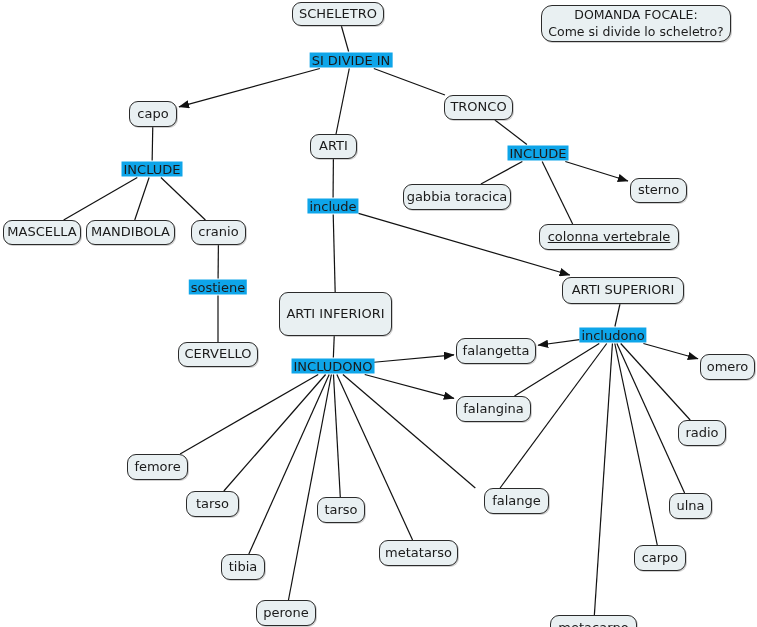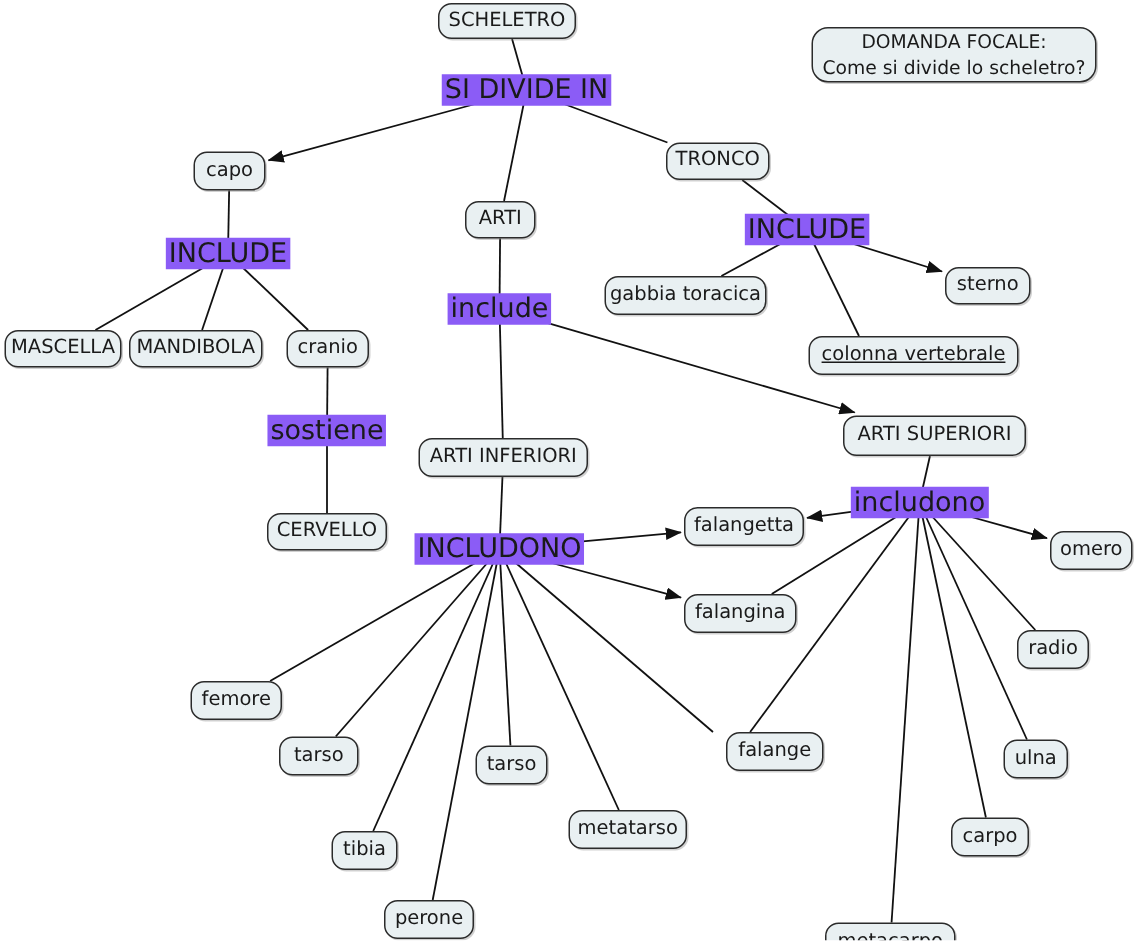--- a/index.html
+++ b/index.html
@@ -40,28 +40,27 @@
     font-size: 13px;
     box-shadow: 1px 1px 0 rgba(120,120,120,0.35);
     z-index: 2;
   }
   .node.focus-box {
     border-radius: 11px;
     font-size: 12.5px;
     line-height: 1.35;
     white-space: normal;
     padding: 3px 6px;
-    margin-top: 13px;
   }
   .link-label {
     position: absolute;
     color: #1a1a1a;
-    font-size: 18px;
+    font-size: 13px;
     white-space: nowrap;
-    background: #8b5cf6;
+    background: #0ea5e9;
     padding: 0 2px;
     z-index: 3;
     transform: translate(-50%, -50%);
   }
 </style>
 </head>
 <body>
 
 <div id="canvas">
 
@@ -116,21 +115,21 @@
       <div class="node" style="left: 129px; top: 101px; width: 48px; height: 26px;">capo</div>
       <div class="node" style="left: 310px; top: 134px; width: 47px; height: 25px;">ARTI</div>
       <div class="node" style="left: 444px; top: 95px; width: 69px; height: 25px;">TRONCO</div>
       <div class="node" style="left: 3px; top: 220px; width: 78px; height: 25px;">MASCELLA</div>
       <div class="node" style="left: 86px; top: 220px; width: 89px; height: 25px;">MANDIBOLA</div>
       <div class="node" style="left: 191px; top: 220px; width: 55px; height: 25px;">cranio</div>
       <div class="node" style="left: 178px; top: 342px; width: 80px; height: 25px;">CERVELLO</div>
       <div class="node" style="left: 403px; top: 184px; width: 108px; height: 26px;">gabbia toracica</div>
       <div class="node" style="left: 539px; top: 224px; width: 140px; height: 26px; text-decoration: underline;">colonna vertebrale</div>
       <div class="node" style="left: 630px; top: 178px; width: 57px; height: 25px;">sterno</div>
-      <div class="node" style="left: 279px; top: 292px; width: 113px; height: 26px;">ARTI INFERIORI</div>
+      <div class="node" style="left: 279px; top: 292px; width: 113px; height: 44px;">ARTI INFERIORI</div>
       <div class="node" style="left: 562px; top: 277px; width: 122px; height: 27px;">ARTI SUPERIORI</div>
       <div class="node" style="left: 456px; top: 338px; width: 80px; height: 26px;">falangetta</div>
       <div class="node" style="left: 456px; top: 396px; width: 75px; height: 26px;">falangina</div>
       <div class="node" style="left: 127px; top: 454px; width: 61px; height: 26px;">femore</div>
       <div class="node" style="left: 186px; top: 491px; width: 53px; height: 26px;">tarso</div>
       <div class="node" style="left: 221px; top: 554px; width: 44px; height: 26px;">tibia</div>
       <div class="node" style="left: 256px; top: 600px; width: 60px; height: 26px;">perone</div>
       <div class="node" style="left: 317px; top: 497px; width: 48px; height: 26px;">tarso</div>
       <div class="node" style="left: 379px; top: 540px; width: 79px; height: 26px;">metatarso</div>
       <div class="node" style="left: 484px; top: 488px; width: 65px; height: 26px;">falange</div>

